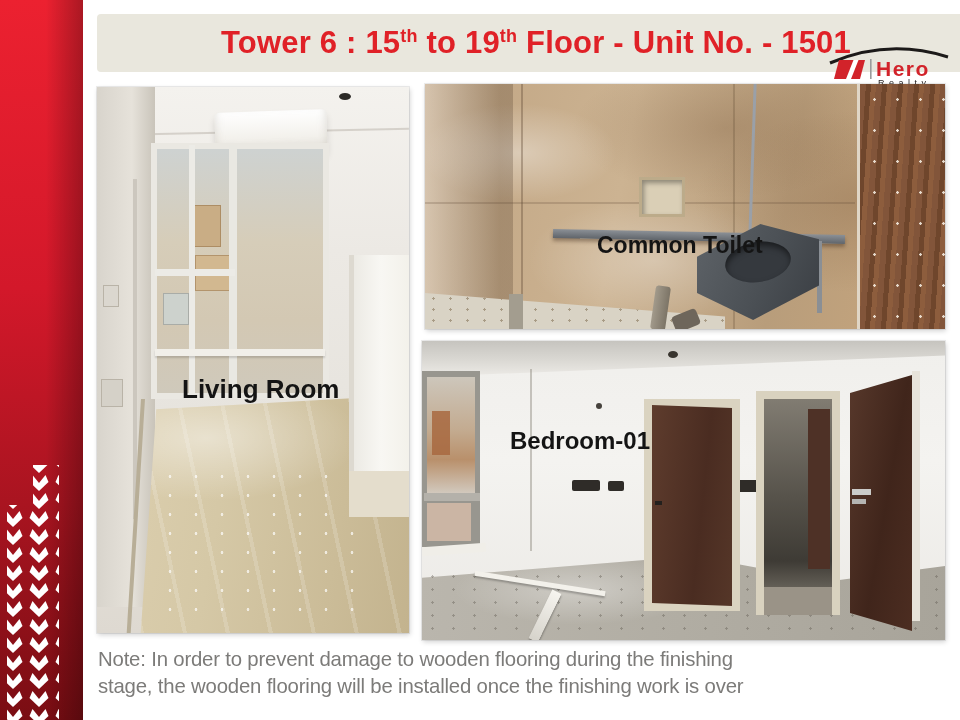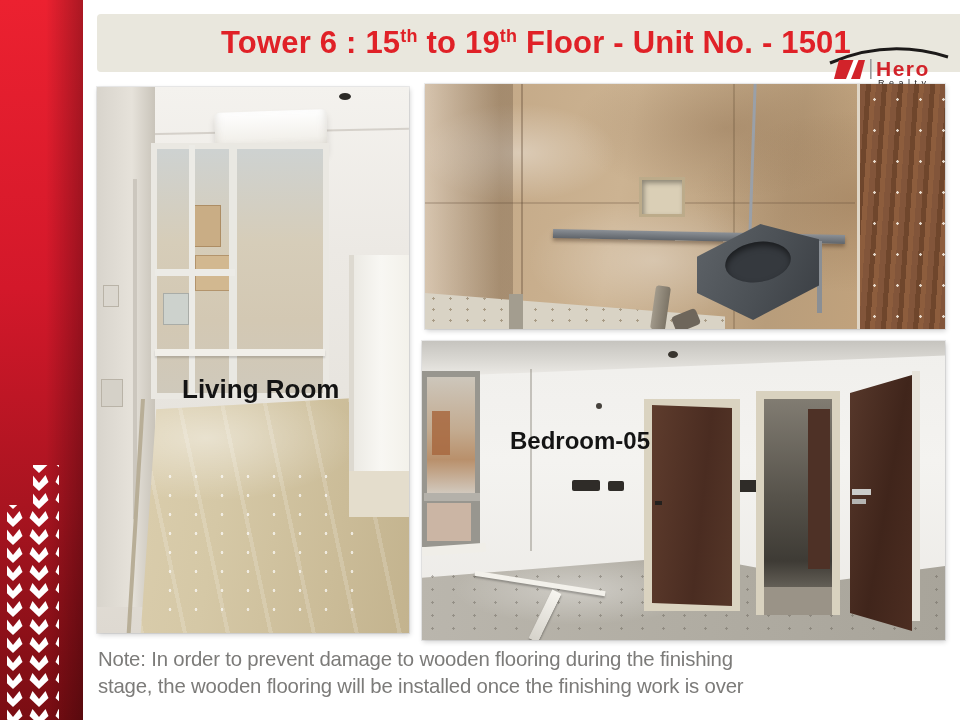--- a/index.html
+++ b/index.html
@@ -242,20 +242,21 @@
     <div class="abs ct-bracket"></div>
     <div class="abs ct-niche"></div>
     <div class="abs ct-floor"></div>
     <div class="abs ct-counter"></div>
     <div class="abs ct-hole"></div>
     <div class="abs ct-pipe1"></div>
     <div class="abs ct-pipe2"></div>
     <div class="abs ct-pipe3"></div>
     <div class="abs ct-door"></div>
     <div class="abs ct-door-speckle"></div>
+    <div class="photo-label">Common Toilet</div>
   </div>
 
   <div class="photo bedroom">
     <div class="abs br-wall"></div>
     <div class="abs br-ceiling"></div>
     <div class="abs br-ceildot"></div>
     <div class="abs br-walldot"></div>
     <div class="abs br-corner"></div>
     <div class="abs br-window"></div>
     <div class="abs br-glass"></div>
@@ -274,21 +275,21 @@
     <div class="abs br-frame-open"></div>
     <div class="abs br-open-dark"></div>
     <div class="abs br-inner-door"></div>
     <div class="abs br-inner-floor"></div>
     <div class="abs br-open-door"></div>
     <div class="abs br-lock1"></div>
     <div class="abs br-lock2"></div>
     <div class="abs br-doorjamb"></div>
     <div class="abs br-stick1"></div>
     <div class="abs br-stick2"></div>
-    <div class="photo-label">Bedroom-05</div>
+    <div class="photo-label">Bedroom-01</div>
   </div>
 
   <div class="note">
     <div>Note: In order to prevent damage to wooden flooring during the finishing</div>
     <div>stage, the wooden flooring will be installed once the finishing work is over</div>
   </div>
 
 </div>
 
 </body></html>

